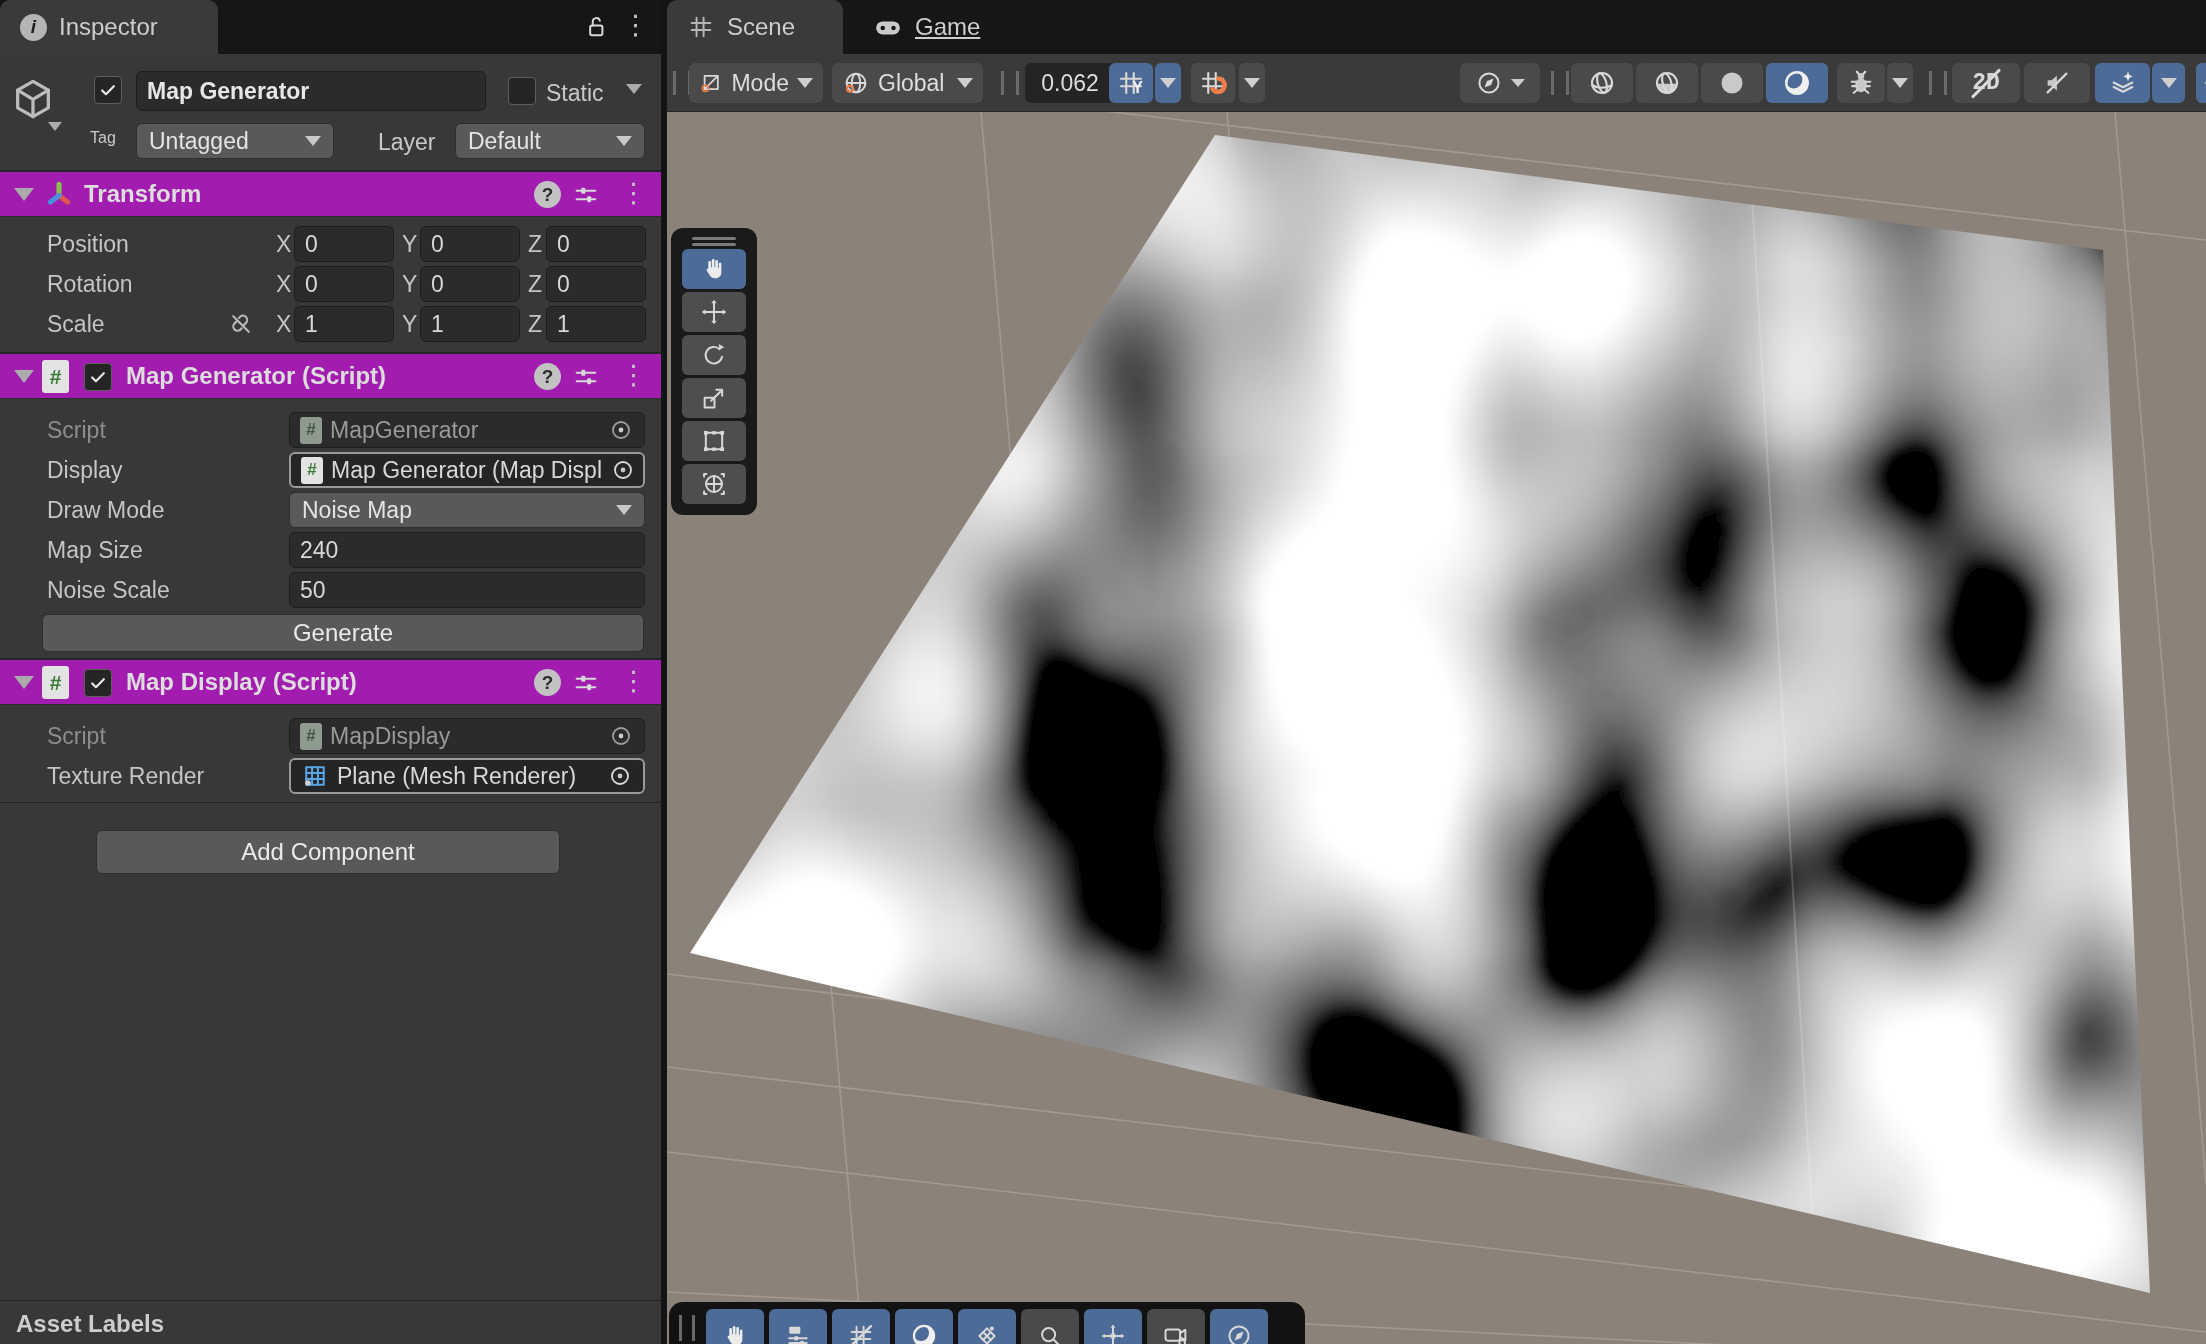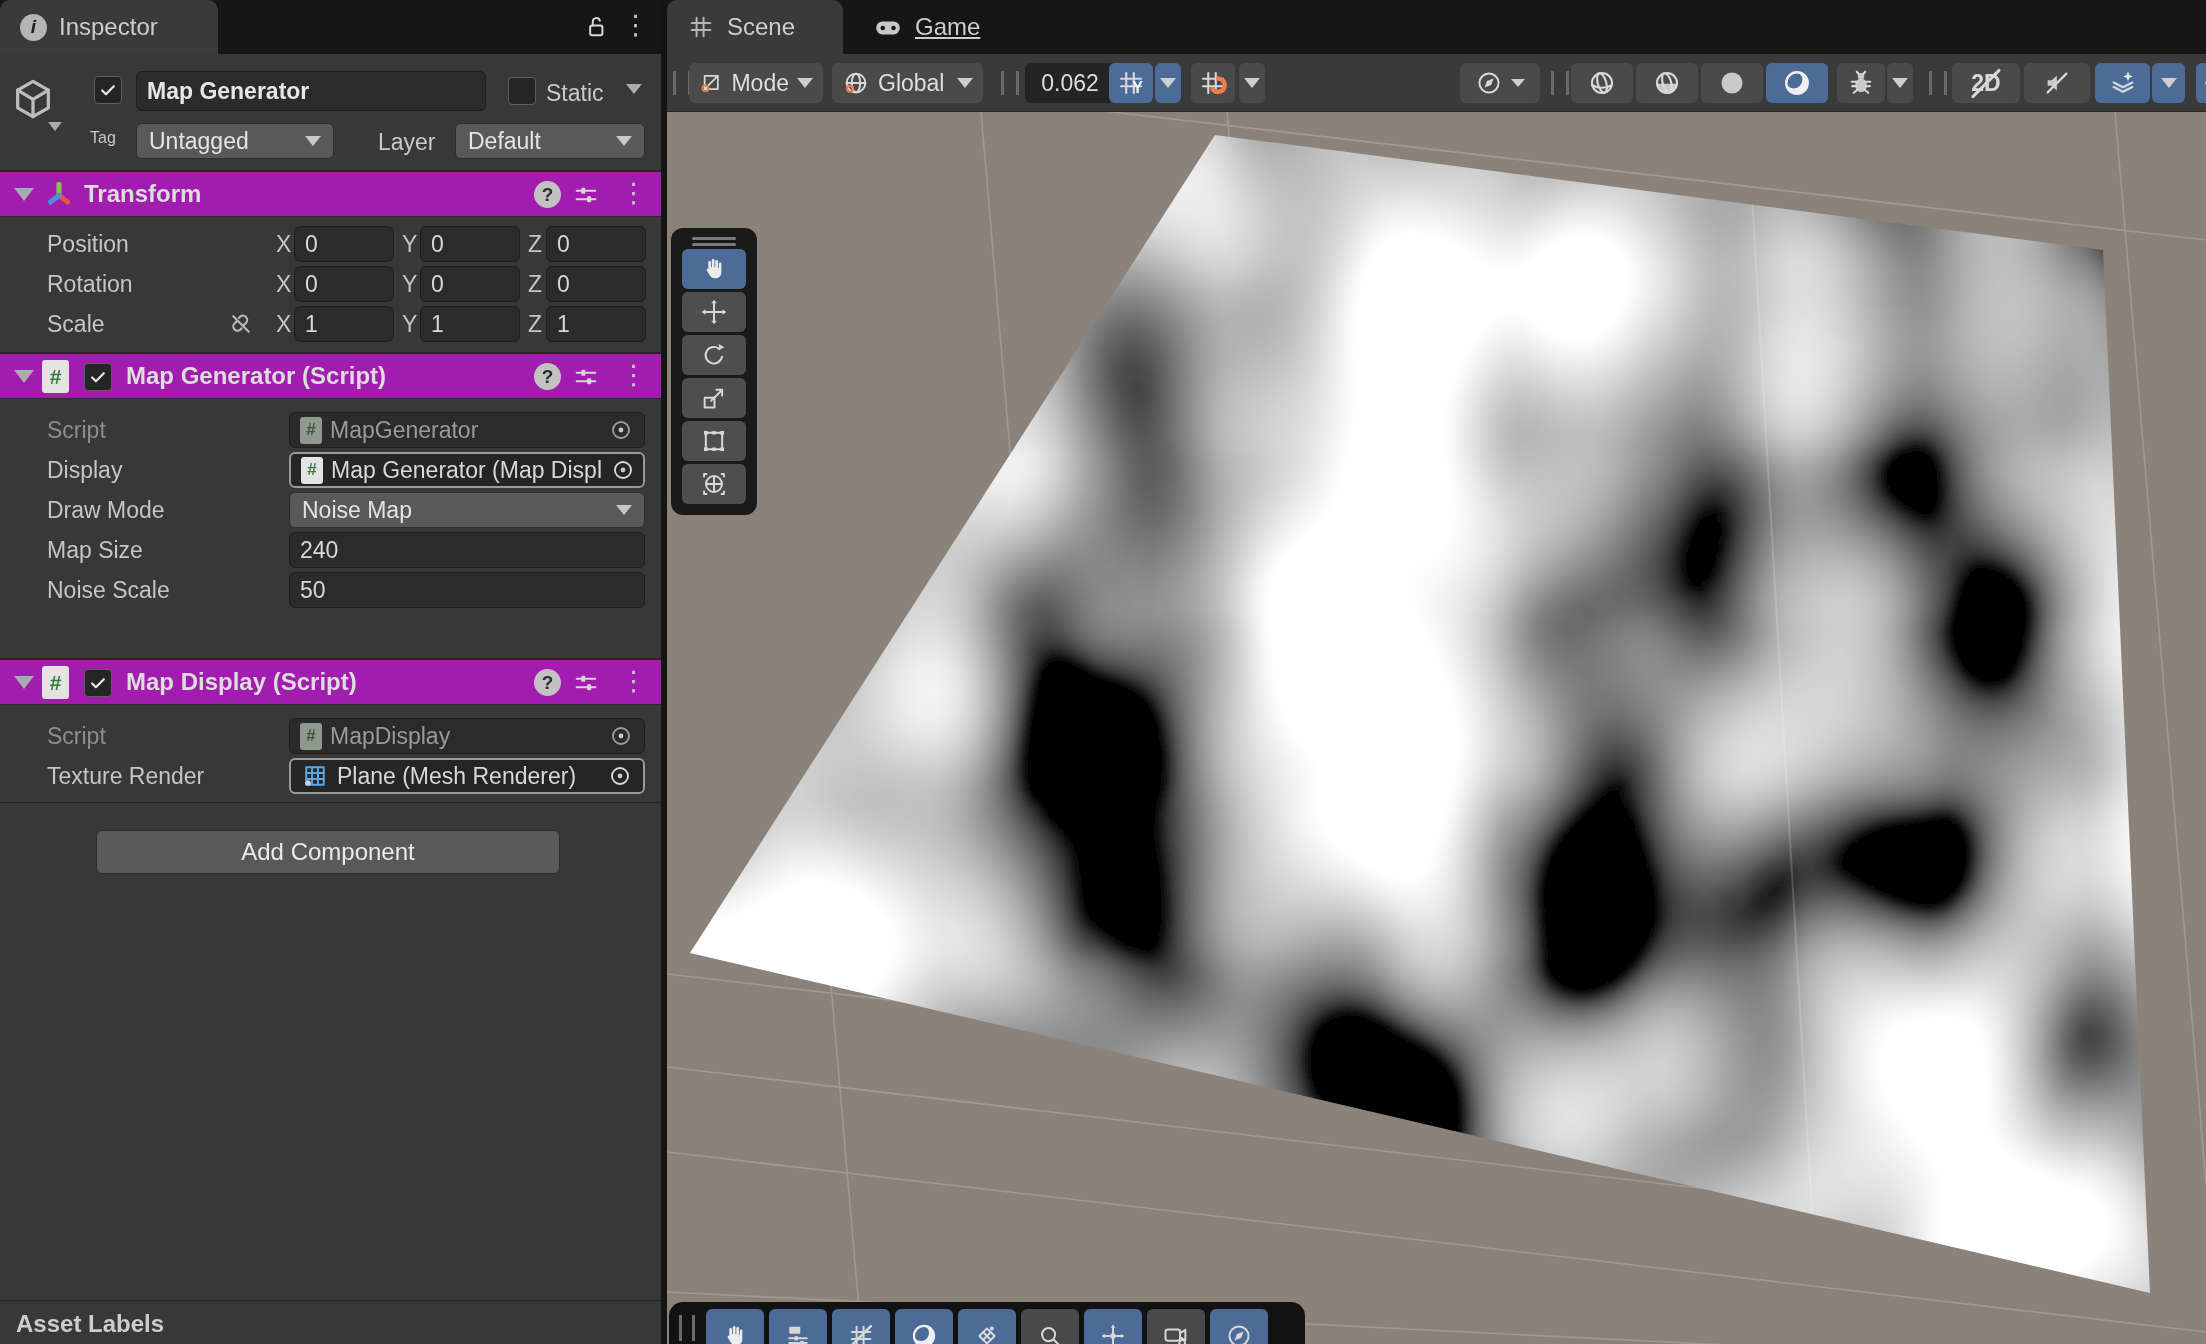--- a/index.html
+++ b/index.html
@@ -407,20 +407,23 @@
       <div class="field" style="left:289px;width:356px;">
         <span>240</span>
       </div>
     </div>
     <div class="irow" style="top:572px;">
       <span class="lbl">Noise Scale</span>
       <div class="field" style="left:289px;width:356px;">
         <span>50</span>
       </div>
     </div>
+    <div class="ubtn" style="left:42px;top:614px;width:602px;height:38px;">
+      <span>Generate</span>
+    </div>
 
     <div class="hr" style="top:658px;"></div>
 
     <div class="chead" style="top:659px;">
       <div class="fold" style="left:14px;top:16px;"></div>
       <div class="script-ic" style="position:absolute;left:42px;top:6px;">#</div>
       <div class="chk" style="left:84px;top:9px;">
         <svg class="ic">
             <use href="#ic-check"></use>
           </svg>
@@ -561,21 +564,21 @@
       </div>
       <div class="tbtn" style="left:1170px;width:48px;padding:0;">
         <svg class="ic" width="30" height="30">
             <use href="#ic-bug"></use>
           </svg>
       </div>
       <div class="tbtn" style="left:1220px;width:26px;padding:0;">
           <span class="caret" style="margin:0;"></span>
         </div>
       <div class="handle2" style="left:1262px;"></div>
-      <div class="tbtn" style="left:1285px;width:68px;padding:12px;">
+      <div class="tbtn" style="left:1285px;width:68px;padding:12px;font-family:Liberation Mono, monospace;">
         <span style="position:relative;display:flex;align-items:center;justify-content:center;width:100%;height:100%;">
           <span style="font-size:23px;font-weight:bold;color:#d8d8d8;">2D</span>
           <span class="slash"></span>
         </span>
       </div>
       <div class="tbtn" style="left:1357px;width:66px;padding:0;">
         <svg class="ic" width="30" height="30">
             <use href="#ic-audio-off"></use>
           </svg>
       </div>

